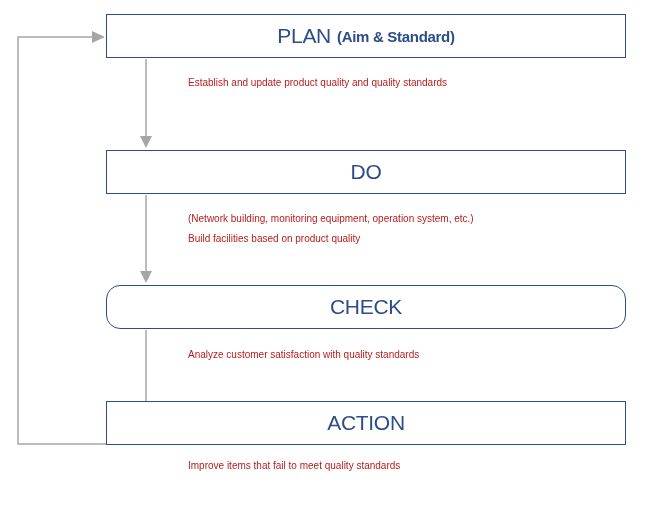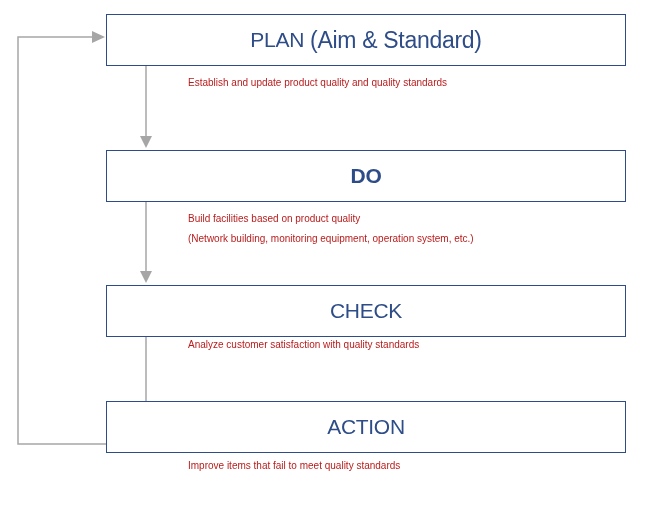--- a/index.html
+++ b/index.html
@@ -1,22 +1,22 @@
 <!DOCTYPE html>
 <html><head>
 <meta charset="utf-8">
 <style>
   html, body { margin:0; padding:0; background:#ffffff; }
   body { width:650px; height:512px; position:relative; overflow:hidden;
          font-family:"Liberation Sans", sans-serif; }
-  .box { position:absolute; left:106px; width:520px; height:52px;
+  .box { position:absolute; left:106px; width:520px; height:44px;
          border:1.5px solid #2e4d88; box-sizing:border-box; background:#fff;
          display:flex; align-items:center; justify-content:center;
          color:#2e4d88; font-size:21px; letter-spacing:-0.3px; }
-  .box .sub { font-size:23px; margin-left:6px; }
+  .box .sub { font-size:15px; margin-left:6px;font-weight:bold; }
   .desc { position:absolute; left:188px; color:#b91c1c; font-size:10px; line-height:20px; white-space:nowrap; }
   svg.lines { position:absolute; left:0; top:0; }
 </style>
 </head>
 <body>
 
 <svg class="lines" width="650" height="512">
   <g stroke="#a6a6a6" stroke-width="1.5" fill="none">
     <line x1="146" y1="59" x2="146" y2="138"></line>
     <line x1="146" y1="195" x2="146" y2="273"></line>
@@ -32,32 +32,32 @@
 </svg>
 
 <div class="box" style="top:14px;">
   <span>PLAN</span>
   <span class="sub">(Aim &amp; Standard)</span>
 </div>
 <div class="desc" style="top:73px;">
   <div>Establish and update product quality and quality standards</div>
 </div>
 
-<div class="box" style="top:150px;font-weight:bold;">
+<div class="box" style="top:150px;">
   <span>DO</span>
 </div>
 <div class="desc" style="top:209px;">
+  <div>(Network building, monitoring equipment, operation system, etc.)</div>
   <div>Build facilities based on product quality</div>
-  <div>(Network building, monitoring equipment, operation system, etc.)</div>
 </div>
 
-<div class="box" style="top:285px;">
+<div class="box" style="top:285px;border-radius:14px;">
   <span>CHECK</span>
 </div>
-<div class="desc" style="top:335px;">
+<div class="desc" style="top:345px;">
   <div>Analyze customer satisfaction with quality standards</div>
 </div>
 
 <div class="box" style="top:401px;">
   <span>ACTION</span>
 </div>
 <div class="desc" style="top:456px;">
   <div>Improve items that fail to meet quality standards</div>
 </div>
 

